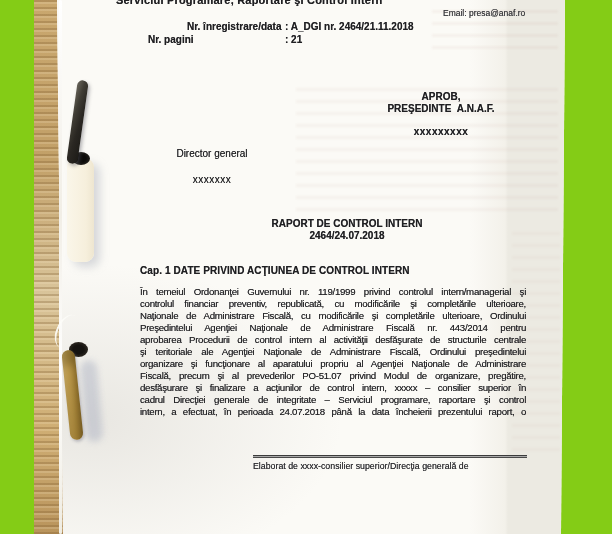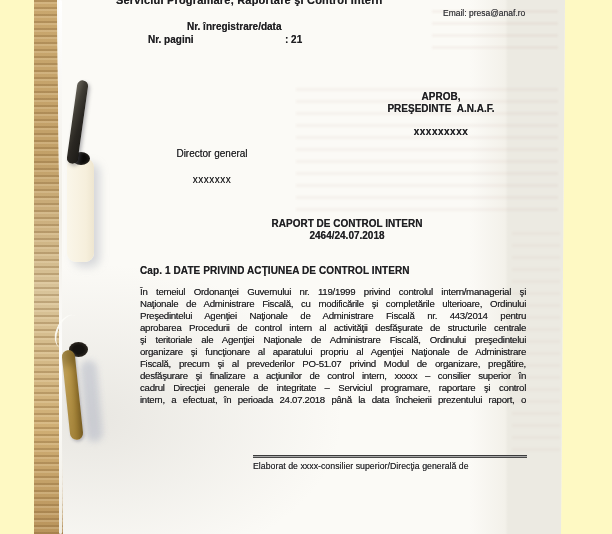--- a/index.html
+++ b/index.html
@@ -1,16 +1,16 @@
 <!DOCTYPE html>
 <html><head>
 <meta charset="utf-8">
 <style>
   html,body{margin:0;padding:0;background:#000;}
-  .photo{position:relative;width:612px;height:534px;background:#fef9c3;overflow:hidden;
+  .photo{position:relative;width:612px;height:534px;background:#84cc16;overflow:hidden;
          font-family:"Liberation Sans","DejaVu Sans",sans-serif;}
   
   .cardboard{position:absolute;left:34px;top:0;width:30px;height:534px;
     background:
       repeating-linear-gradient(180deg, rgba(120,85,40,.28) 0 2px, rgba(255,240,210,.18) 2px 4px, rgba(0,0,0,0) 4px 7px),
       linear-gradient(180deg,#c9a76e 0%,#c2a068 30%,#d9c49a 55%,#cfae74 80%,#b9945c 100%);
   }
   
   .paper{position:absolute;left:0;top:0;width:612px;height:534px;
     clip-path:polygon(57px 0px,565px 0px,561px 534px,63px 534px);
@@ -83,20 +83,21 @@
 
   <div class="paper"></div>
   <div class="paper-edge"></div>
 
   <div class="bleed b1"></div>
   <div class="bleed b2"></div>
   <div class="bleed b3"></div>
 
   <div class="t b dept">Serviciul Programare, Raportare şi Control Intern</div>
   <div class="t b fs10 reg-label">Nr. înregistrare/data</div>
+  <div class="t b fs10 reg-value">: A_DGI nr. 2464/21.11.2018</div>
   <div class="t email">Email: presa@anaf.ro</div>
   <div class="t b fs10 pg-label">Nr. pagini</div>
   <div class="t b fs10 pg-value">: 21</div>
 
   <div class="t b fs10 aprob-block">
     <div>APROB,</div>
     <div class="pres">PREŞEDINTE  A.N.A.F.</div>
     <div class="aprob-sig">xxxxxxxxx</div>
   </div>
 
@@ -107,20 +108,21 @@
 
   <div class="t title-block">
     <div>RAPORT DE CONTROL INTERN</div>
     <div>2464/24.07.2018</div>
   </div>
 
   <div class="t b cap1">Cap. 1 DATE PRIVIND ACŢIUNEA DE CONTROL INTERN</div>
 
   <div class="body-par">
     <span class="body-line">În temeiul Ordonanţei Guvernului nr. 119/1999 privind controlul intern/managerial şi</span>
+    <span class="body-line">controlul financiar preventiv, republicată, cu modificările şi completările ulterioare,</span>
     <span class="body-line">Naţionale de Administrare Fiscală, cu modificările şi completările ulterioare, Ordinului</span>
     <span class="body-line">Preşedintelui Agenţiei Naţionale de Administrare Fiscală nr. 443/2014 pentru</span>
     <span class="body-line">aprobarea Procedurii de control intern al activităţii desfăşurate de structurile centrale</span>
     <span class="body-line">şi teritoriale ale Agenţiei Naţionale de Administrare Fiscală, Ordinului preşedintelui</span>
     <span class="body-line">organizare şi funcţionare al aparatului propriu al Agenţiei Naţionale de Administrare</span>
     <span class="body-line">Fiscală, precum şi al prevederilor PO-51.07 privind Modul de organizare, pregătire,</span>
     <span class="body-line">desfăşurare şi finalizare a acţiunilor de control intern, xxxxx – consilier superior în</span>
     <span class="body-line">cadrul Direcţiei generale de integritate – Serviciul programare, raportare şi control</span>
     <span class="body-line">intern, a efectuat, în perioada 24.07.2018 până la data încheierii prezentului raport, o</span>
   </div>

